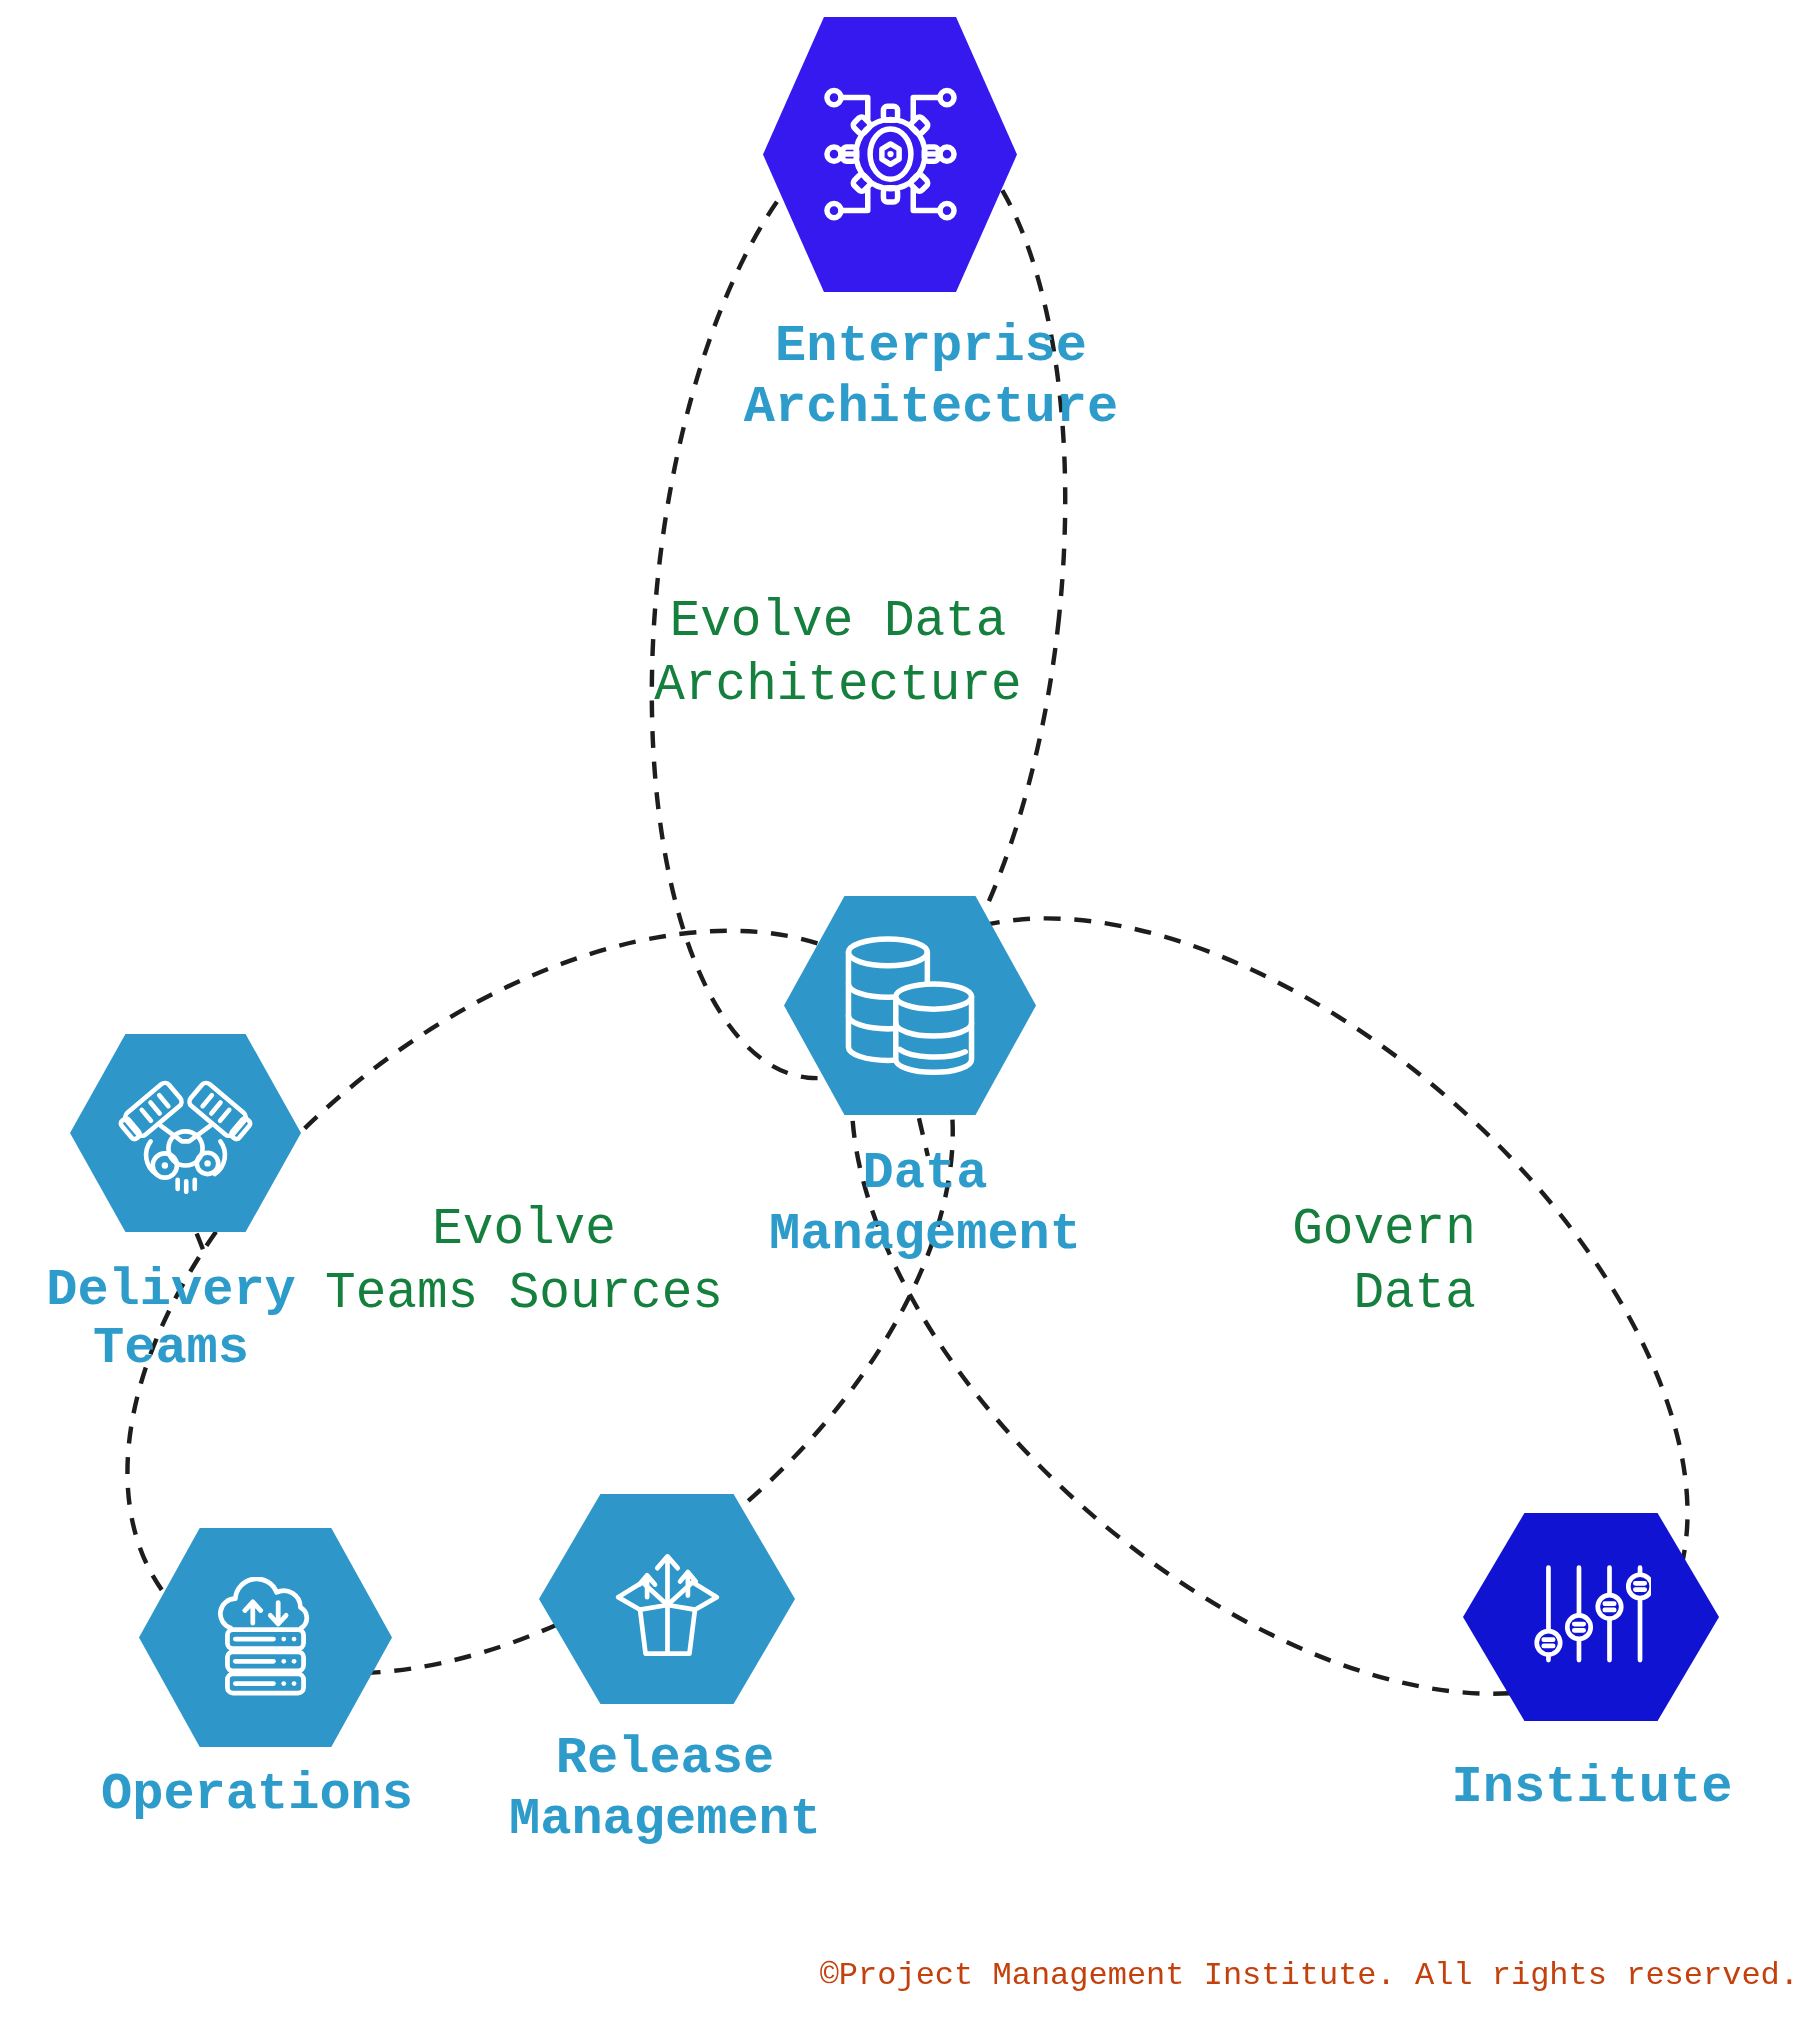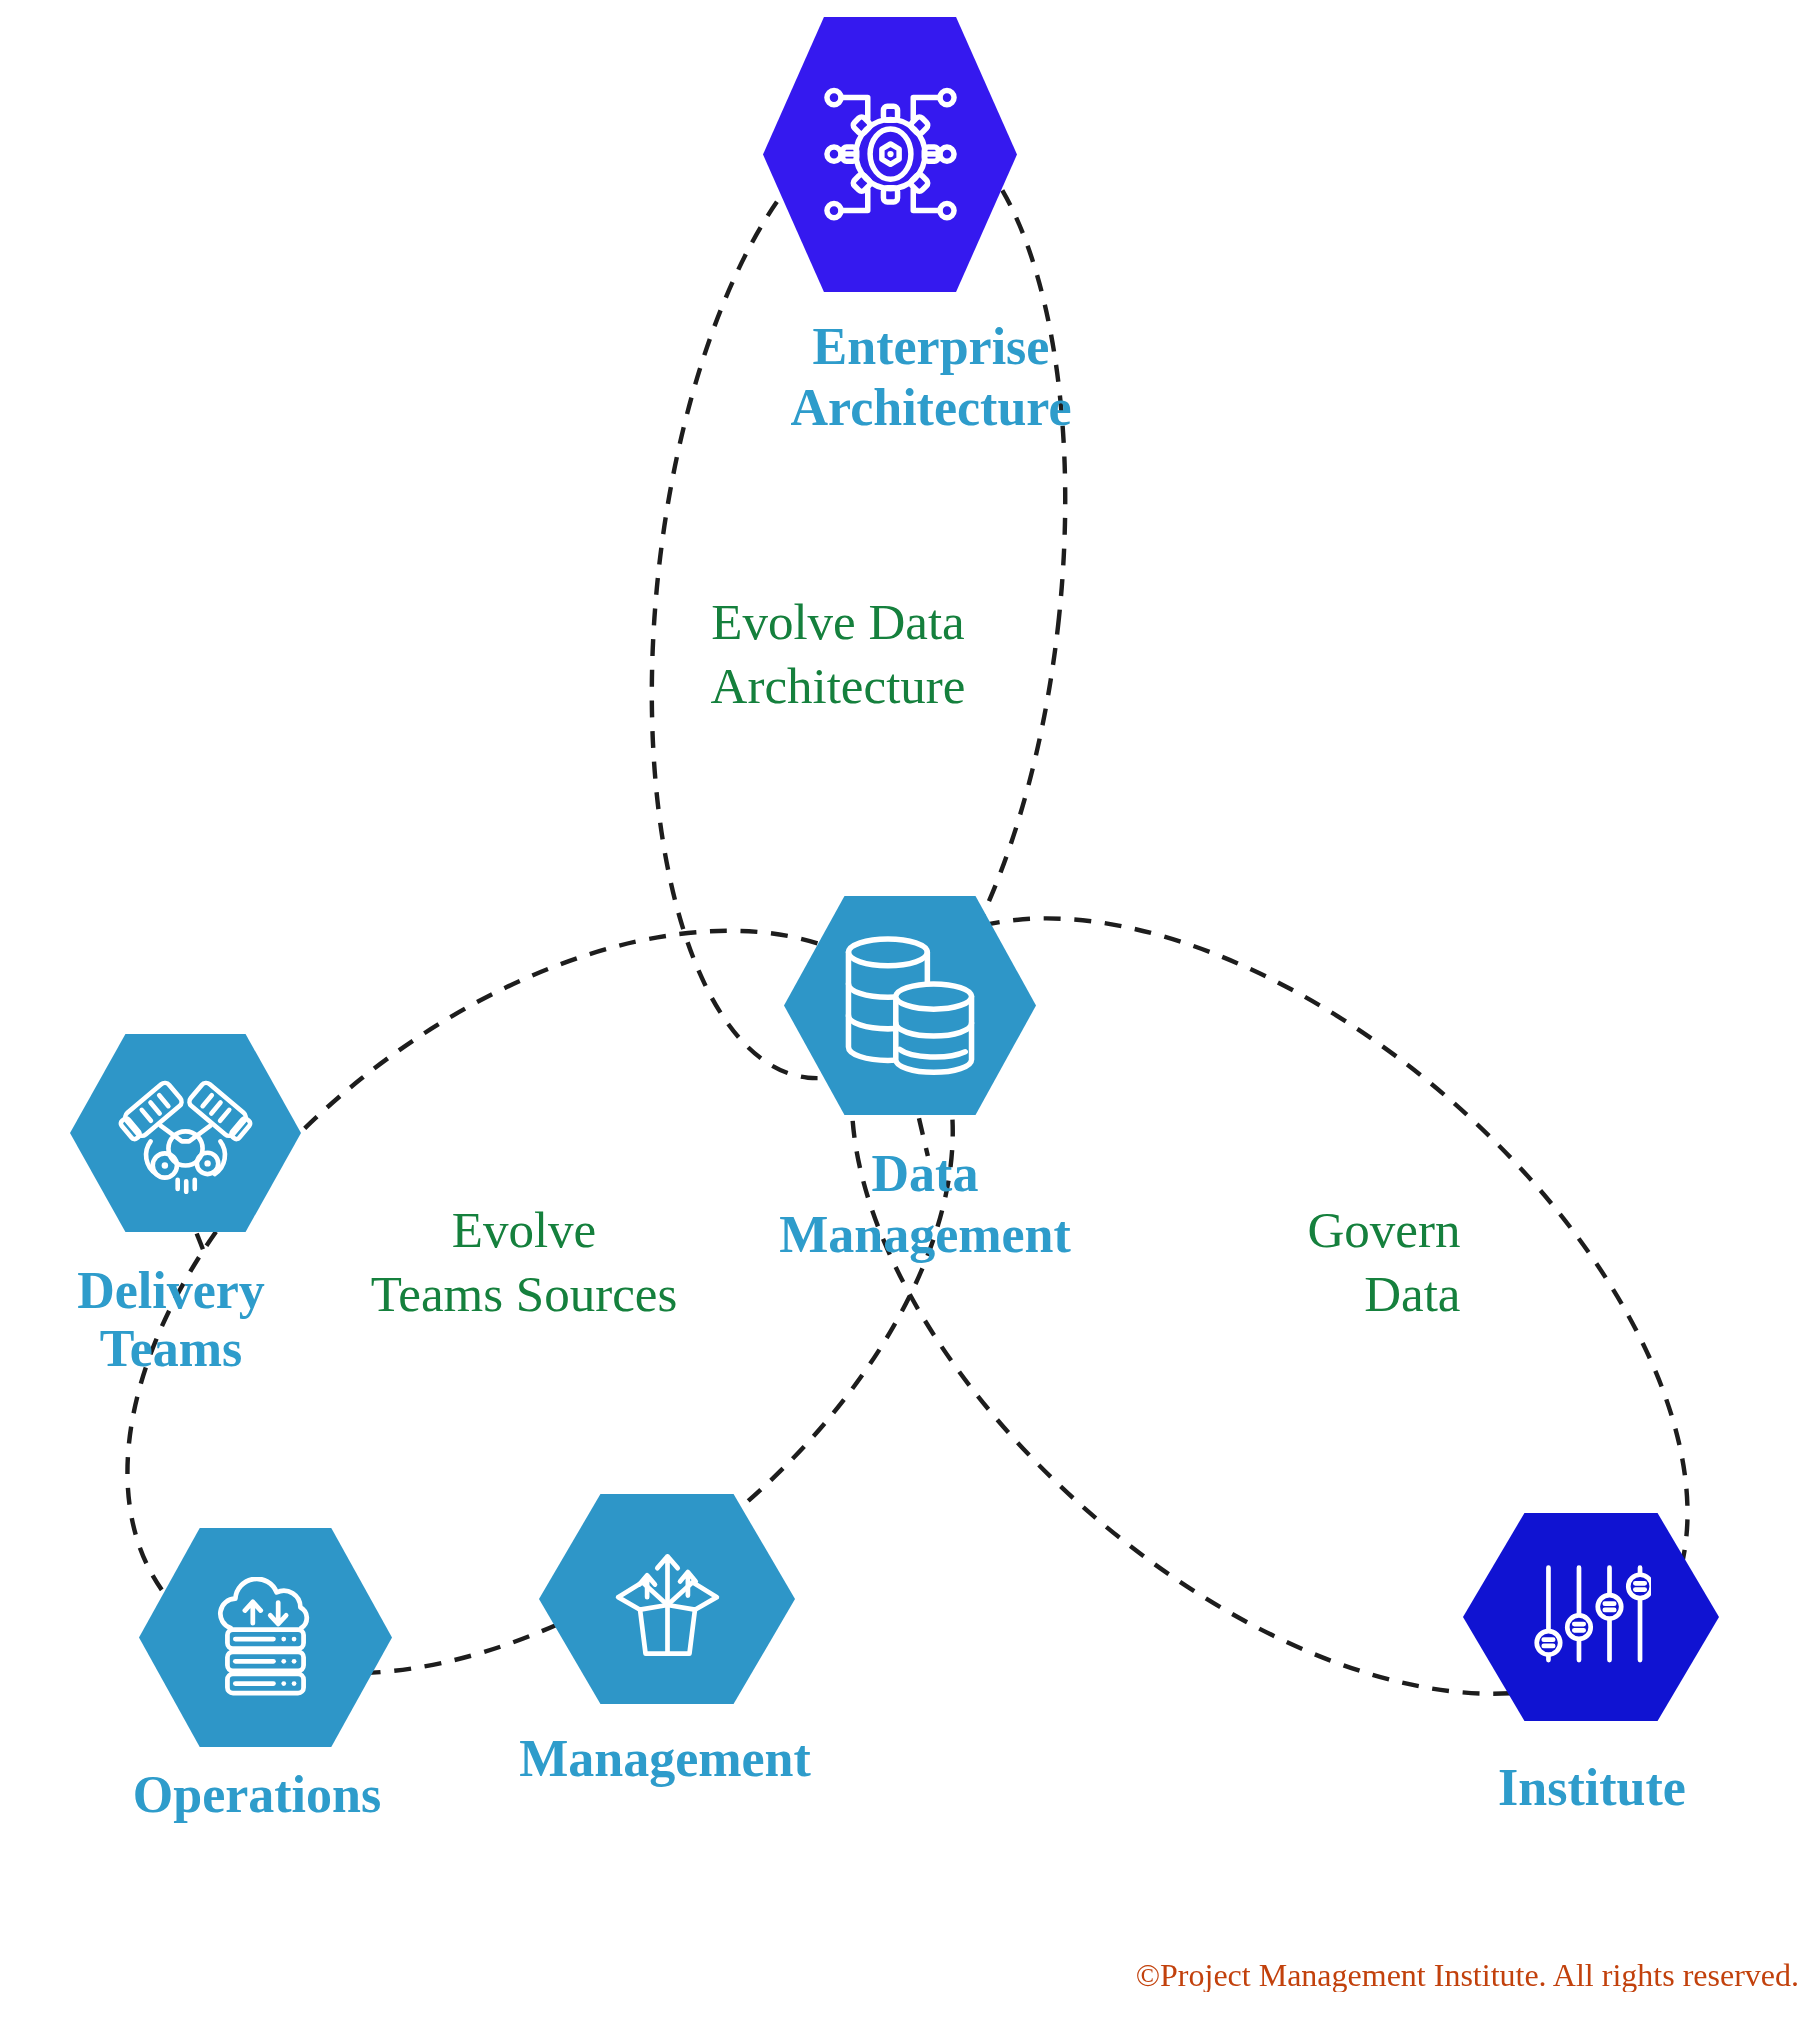--- a/index.html
+++ b/index.html
@@ -1,19 +1,19 @@
 <!DOCTYPE html>
 <html style="font-size:13px"><head>
 <meta charset="utf-8">
 <style>
   html,body{margin:0;padding:0;background:#ffffff;}
   .canvas{
     position:relative;
     width:1817px;height:1992px;
-    font-family:Liberation Serif, serif;
+    font-family:Liberation Mono, monospace;
     background:#ffffff;
     overflow:hidden;
   }
   .overlay{position:absolute;left:0;top:0;z-index:1;}
   .hex{
     position:absolute;z-index:2;
     display:flex;align-items:center;justify-content:center;
     clip-path:polygon(0% 50%, 24% 0%, 76% 0%, 100% 50%, 76% 100%, 24% 100%);
   }
   .hex.teal{background:#2E96C8;}
@@ -195,20 +195,21 @@
   <div class="node-label" style="left:171px;top:1262px;line-height:58px;">
     <div>Delivery</div>
     <div>Teams</div>
   </div>
 
   <div class="node-label" style="left:257px;top:1764px;">
     <div>Operations</div>
   </div>
 
   <div class="node-label" style="left:665px;top:1728px;">
+    <div>Release</div>
     <div>Management</div>
   </div>
 
   <div class="node-label" style="left:1592px;top:1757px;">
     <div>Institute</div>
   </div>
 
   <div class="annotation" style="left:838px;top:590px;">
     <div>Evolve Data</div>
     <div>Architecture</div>

